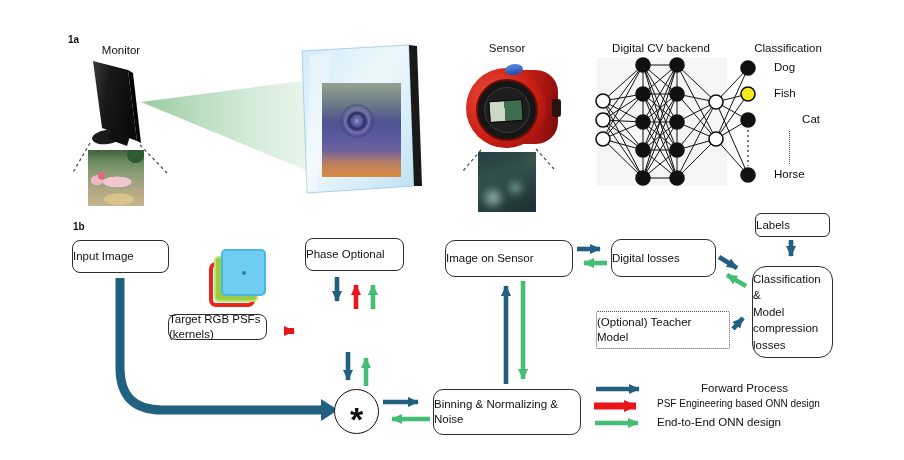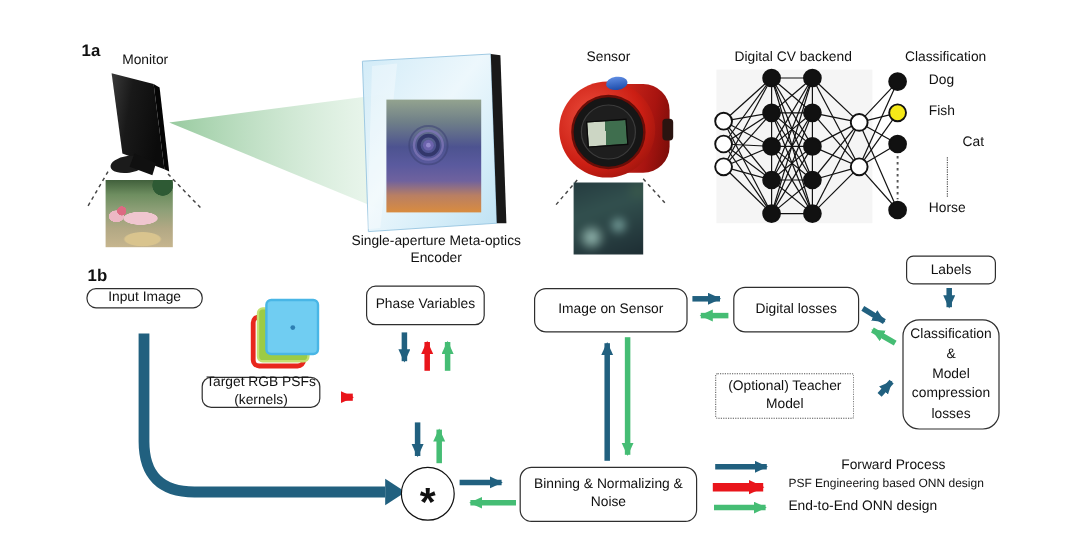--- a/index.html
+++ b/index.html
@@ -1,23 +1,23 @@
 <!DOCTYPE html>
 <html><head>
 <meta charset="utf-8">
 <style>
   html,body{margin:0;padding:0;background:#fff;}
   .fig{position:relative;width:904px;height:460px;background:#ffffff;overflow:hidden;
        font-family:"Liberation Sans","DejaVu Sans",sans-serif;color:#111;}
   .abs{position:absolute;}
   svg.overlay{position:absolute;left:0;top:0;}
-  .tag{position:absolute;font-size:14px;font-weight:bold;}
+  .tag{position:absolute;font-size:10px;font-weight:bold;}
   .hdr{position:absolute;font-size:11.5px;text-align:center;}
   .box{position:absolute;background:#fff;border:1.7px solid #2e2e2e;border-radius:8px;
-       display:flex;flex-direction:column;align-items:center;justify-content:center;
+       display:flex;flex-direction:column;align-items:flex-start;justify-content:center;
        font-size:11.5px;line-height:1.28;text-align:center;box-sizing:border-box;}
   .box.r10{border-radius:10px;}
   .box.dotted{border:1.4px dotted #555;border-radius:2px;}
   .conv{position:absolute;left:334px;top:389px;width:43px;height:43px;border:1.6px solid #111;
         border-radius:50%;background:#fff;display:flex;align-items:center;justify-content:center;}
   .conv span{font-size:34px;font-weight:bold;margin-top:16px;}
   .psf{position:absolute;box-sizing:border-box;}
   .psf.red{left:209px;top:262px;width:46px;height:45px;border:4.5px solid #e8271d;border-radius:7px;background:transparent;}
   .psf.green{left:214px;top:256px;width:44px;height:46px;background:#9ccb45;border:2px solid #c4e070;border-radius:5px;}
   .psf.cyan{left:221px;top:249px;width:45px;height:47px;background:#70cdf2;border:2px solid #49b6e6;border-radius:5px;}
@@ -268,70 +268,66 @@
   <div class="cam-knob abs"></div>
   <div class="blurwrap">
     <div class="blurimg"></div>
   </div>
 
   <div class="tag" style="left:68px;top:34px;">1a</div>
   <div class="hdr" style="left:96px;top:44px;width:50px;">Monitor</div>
   <div class="hdr" style="left:482px;top:42px;width:50px;text-align:center;">Sensor</div>
   <div class="hdr" style="left:600px;top:42px;width:122px;">Digital CV backend</div>
   <div class="hdr" style="left:740px;top:42px;width:96px;">Classification</div>
-  <div class="enc-label">
-    <div>Single-aperture Meta-optics</div>
-    <div>Encoder</div>
-  </div>
   <div class="cls-label" style="top:61px;">Dog</div>
   <div class="cls-label" style="top:87px;">Fish</div>
   <div class="cls-label" style="top:113px;text-align:right;">Cat</div>
   <div class="cls-label" style="top:168px;">Horse</div>
   <div class="dotcol"></div>
 
   <div class="tag" style="left:73px;top:221px;">1b</div>
 
-  <div class="box" style="left:72px;top:240px;width:97px;height:17px;">
+  <div class="box" style="left:72px;top:240px;width:97px;height:33px;">
     <div>Input Image</div>
   </div>
 
   <div class="psf red"></div>
   <div class="psf green"></div>
   <div class="psf cyan">
     <div class="psf-dot"></div>
   </div>
 
   <div class="box" style="left:168px;top:314px;width:99px;height:26px;">
     <div>Target RGB PSFs</div>
     <div>(kernels)</div>
   </div>
 
   <div class="box" style="left:305px;top:238px;width:99px;height:33px;">
-    <div>Phase Variables</div>
+    <div>Phase Optional</div>
   </div>
 
 
   <div class="conv">
     <span>*</span>
   </div>
 
   <div class="box r10" style="left:433px;top:389px;width:148px;height:46px;">
     <div>Binning &amp; Normalizing &amp;</div>
     <div>Noise</div>
   </div>
 
   <div class="box r10" style="left:445px;top:240px;width:128px;height:37px;">
     <div>Image on Sensor</div>
   </div>
 
   <div class="box r10" style="left:611px;top:239px;width:105px;height:38px;">
     <div>Digital losses</div>
   </div>
 
-  <div class="box dotted" style="left:596px;top:311px;width:116px;height:38px;">
+  <div class="box dotted" style="left:596px;top:311px;width:134px;height:38px;">
     <div>(Optional) Teacher</div>
     <div>Model</div>
   </div>
 
   <div class="box" style="left:755px;top:213px;width:75px;height:24px;border-radius:6px;">
     <div>Labels</div>
   </div>
 
   <div class="box" style="left:752px;top:266px;width:81px;height:92px;border-radius:14px;line-height:16.5px;">
     <div>Classification</div>

